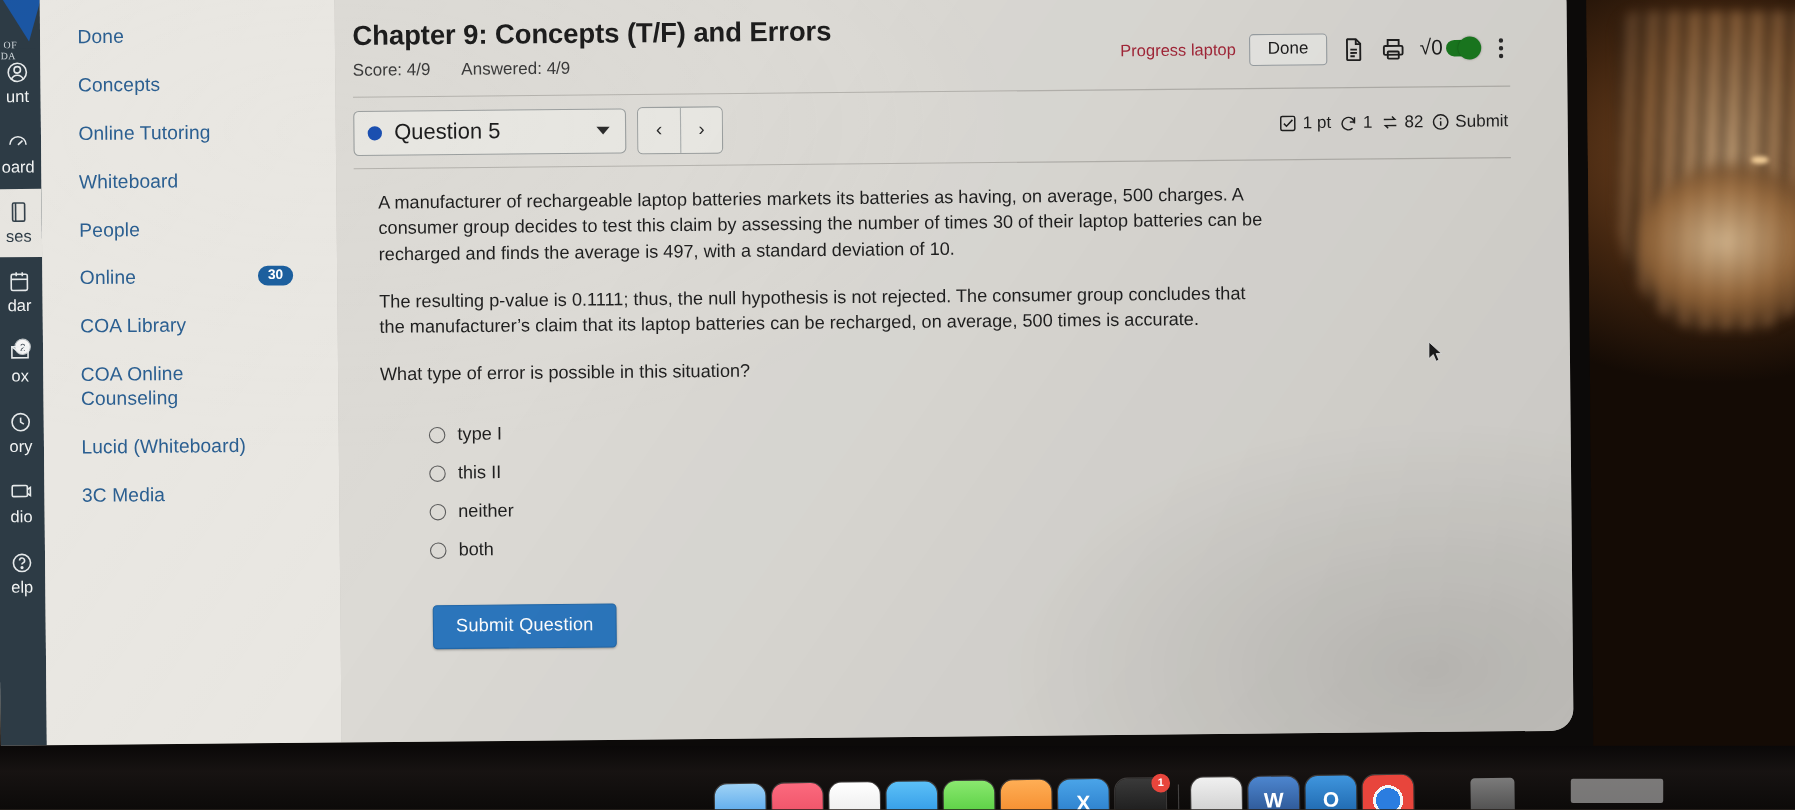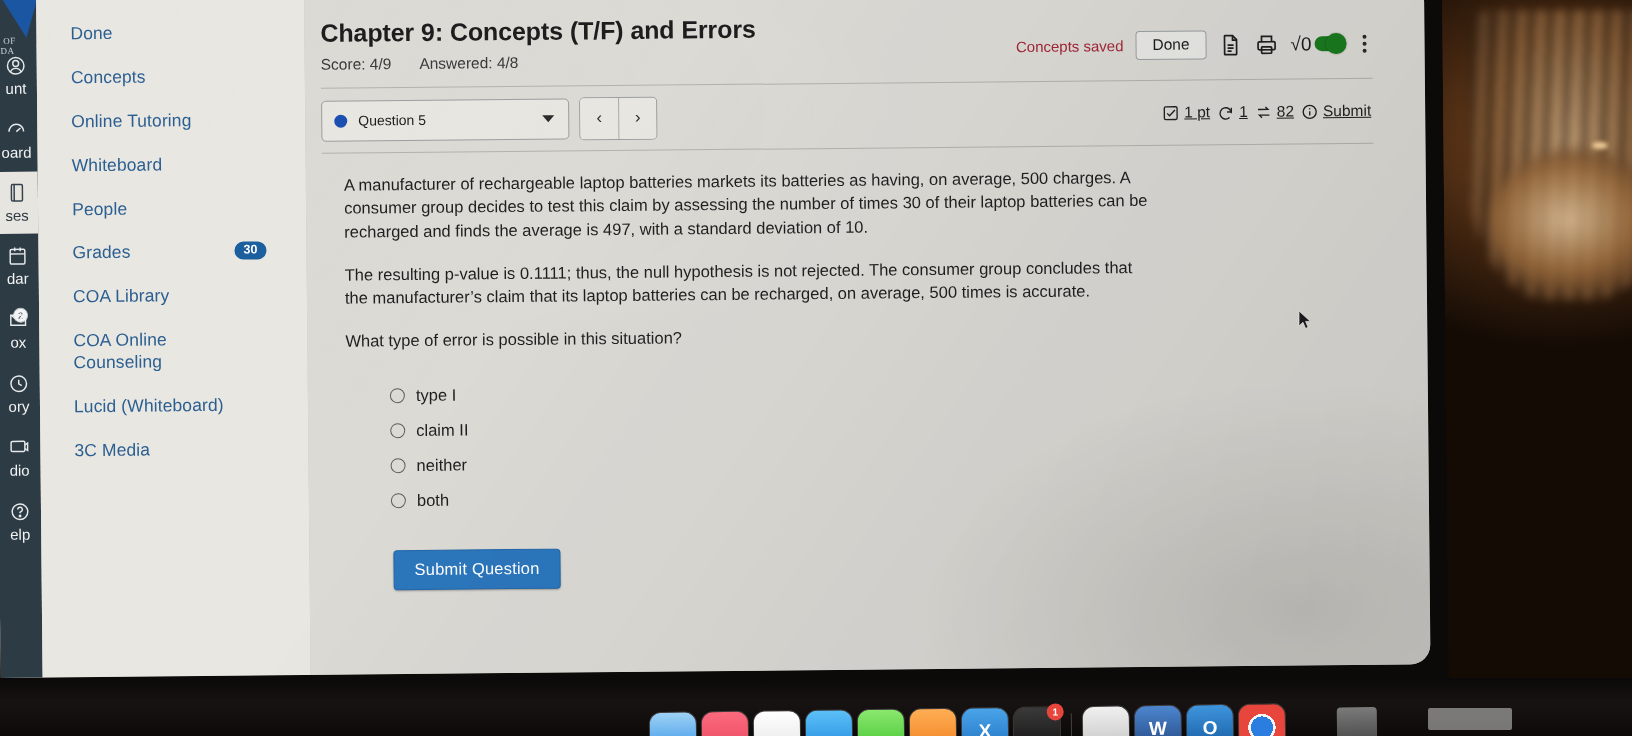--- a/index.html
+++ b/index.html
@@ -187,42 +187,42 @@
     padding: 11px 2px 10px 2px;
   }
   .q-left { display: flex; align-items: center; gap: 10px; }
   .q-select {
     width: 248px; height: 41px;
     border: 1px solid #9b9f9f; border-radius: 5px; background: #e7e6e1;
     display: flex; align-items: center; padding: 0 12px;
     position: relative;
   }
   .q-dot { width: 13px; height: 13px; border-radius: 50%; background: #1b4fb0; margin-right: 11px; }
-  .q-select .q-lbl { font-size: 14px; color: #1d1d1d; }
+  .q-select .q-lbl { font-size: 20px; color: #1d1d1d; }
   .q-caret {
     position: absolute; right: 14px; top: 50%; transform: translateY(-50%);
     width: 0; height: 0; border-left: 6px solid transparent;
     border-right: 6px solid transparent; border-top: 7px solid #2b2b2b;
   }
   .q-nav {
     display: flex; border: 1px solid #9b9f9f; border-radius: 5px;
     overflow: hidden; background: #e7e6e1;
   }
   .q-nav button {
     width: 38px; height: 41px; background: #e7e6e1; border: 0;
     font-size: 17px; color: #2a2a2a; font-family: inherit; cursor: pointer;
   }
   .q-nav button + button { border-left: 1px solid #a9adad; }
 
   .q-right {
     display: flex; align-items: center; gap: 7px;
     font-size: 15.5px; color: #1f1f1f;
   }
   .q-right .mini-ico { width: 17px; height: 17px; display: block; }
-  .q-right .grp { display: flex; align-items: flex-end; gap: 5px; text-decoration: underline; }
+  .q-right .grp { display: flex; align-items: flex-start; gap: 5px; }
 
   
   .q-body { padding: 20px 2px 0 24px; max-width: 840px; }
   .q-body p {
     font-size: 16.5px; line-height: 1.43; color: #1f1f1f;
     margin-bottom: 19px;
   }
   .q-body p:last-of-type { margin-bottom: 0; }
 
   .answers { margin: 34px 0 0 44px; }
@@ -387,21 +387,21 @@
       <div class="cn-item">
         <span class="cn-text">Online Tutoring</span>
       </div>
       <div class="cn-item">
         <span class="cn-text">Whiteboard</span>
       </div>
       <div class="cn-item">
         <span class="cn-text">People</span>
       </div>
       <div class="cn-item">
-        <span class="cn-text">Grades</span>
+        <span class="cn-text">Online</span>
         <span class="cn-pill">30</span>
       </div>
       <div class="cn-item">
         <span class="cn-text">COA Library</span>
       </div>
       <div class="cn-item" style="max-width:160px">
         <span class="cn-text">COA Online Counseling</span>
       </div>
       <div class="cn-item">
         <span class="cn-text">Lucid (Whiteboard)</span>
@@ -411,26 +411,26 @@
       </div>
     </nav>
 
     <main id="content">
 
       <div class="quiz-head">
         <div>
           <h1 class="quiz-title">Chapter 9: Concepts (T/F) and Errors</h1>
           <div class="quiz-meta">
             <span>Score: 4/9</span>
-            <span>Answered: 4/8</span>
+            <span>Answered: 4/9</span>
           </div>
         </div>
 
         <div class="head-right">
-          <span class="progress-saved">Concepts saved</span>
+          <span class="progress-saved">Progress laptop</span>
           <button class="done-btn">Done</button>
 
           <span>
             <svg class="hdr-ico" viewBox="0 0 24 24" fill="none" stroke="#1f1f1f" stroke-width="1.7">
               <path d="M6 2.5h8l4 4V21a.5.5 0 0 1-.5.5h-11A.5.5 0 0 1 6 21V3a.5.5 0 0 1 .5-.5z"></path>
               <path d="M14 2.5V7h4"></path>
                 <path d="M9 12h6M9 15h6M9 18h4"></path>
             </svg>
           </span>
 
@@ -515,21 +515,21 @@
         <p>The resulting p-value is 0.1111; thus, the null hypothesis is not rejected. The consumer group concludes that the manufacturer’s claim that its laptop batteries can be recharged, on average, 500 times is accurate.</p>
         <p>What type of error is possible in this situation?</p>
 
         <div class="answers">
           <label class="answer-row">
             <span class="radio"></span>
             <span>type I</span>
           </label>
           <label class="answer-row">
             <span class="radio"></span>
-            <span>claim II</span>
+            <span>this II</span>
           </label>
           <label class="answer-row">
             <span class="radio"></span>
             <span>neither</span>
           </label>
           <label class="answer-row">
             <span class="radio"></span>
             <span>both</span>
           </label>
         </div>

